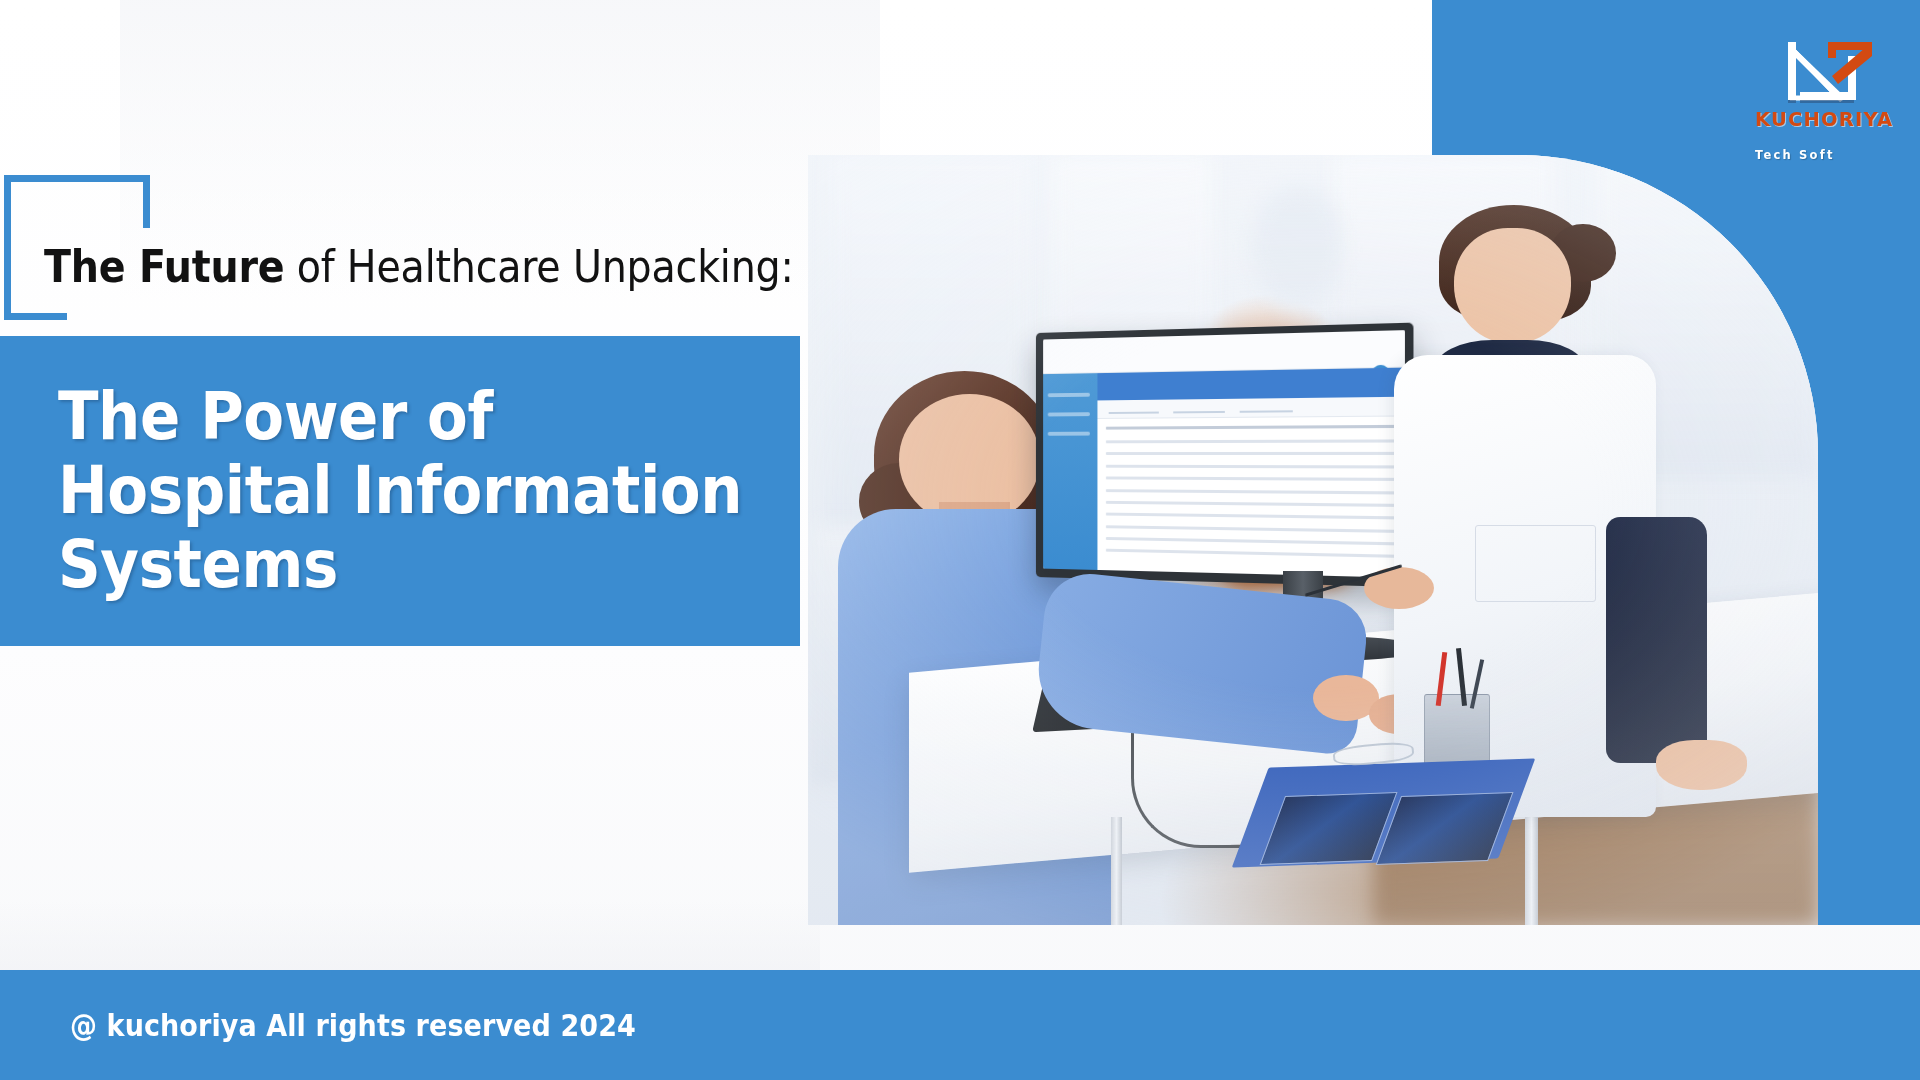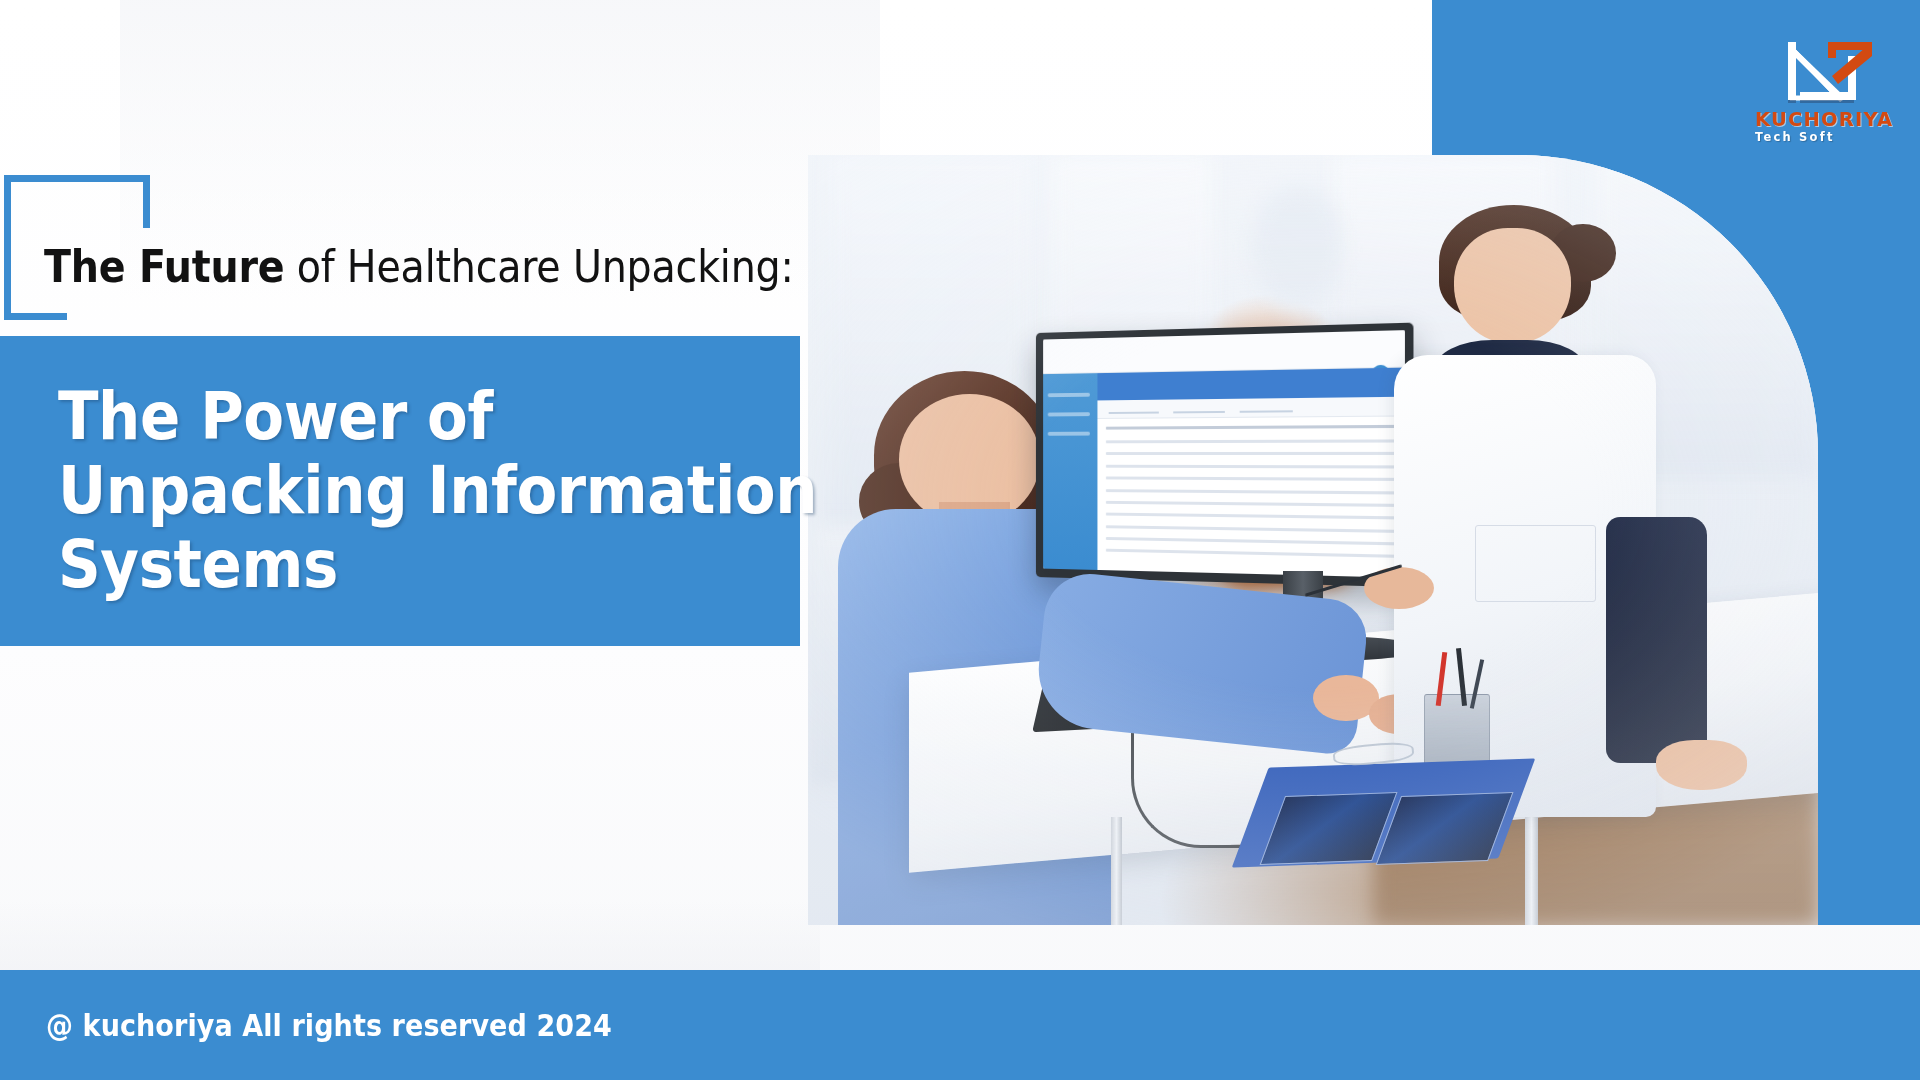--- a/index.html
+++ b/index.html
@@ -79,21 +79,21 @@
     line-height:1;
     text-shadow:1px 1px 0 rgba(255,255,255,.55);
   }
   .logo-sub {
     font-family:"DejaVu Sans", sans-serif;
     font-weight:bold;
     font-size:11.5px;
     letter-spacing:2.2px;
     color:#ffffff;
     line-height:1;
-    margin-top:2px;
+    margin-top:20px;
     text-shadow:1px 1px 1px rgba(0,0,0,.22);
   }
 
   
   .photo-frame {
     position:absolute;
     left:808px; top:155px;
     width:1010px; height:770px;
     z-index:3;
     border-top-right-radius:300px;
@@ -459,21 +459,21 @@
   .footer {
     position:absolute;
     left:0; bottom:0;
     width:1920px; height:110px;
     background:#3b8cd0;
     z-index:7;
     display:flex;
     align-items:center;
   }
   .footer-text {
-    margin-left:46px;
+    margin-left:70px;
     font-family:"DejaVu Sans Condensed", "Liberation Sans Narrow", "Liberation Sans", sans-serif;
     font-weight:bold;
     font-size:30px;
     color:#ffffff;
     letter-spacing:.1px;
   }
 </style>
 </head>
 <body>
 
@@ -581,21 +581,21 @@
     <div class="b-top-stub"></div>
     <div class="b-bottom"></div>
   </div>
 
   <div class="kicker">
     <span class="strong">The Future</span><span class="light"> of Healthcare Unpacking:</span>
   </div>
 
   <div class="headline-block">
     <div class="headline-line">The Power of</div>
-    <div class="headline-line">Unpacking Information</div>
+    <div class="headline-line">Hospital Information</div>
     <div class="headline-line">Systems</div>
   </div>
 
   <div class="logo">
     <div class="logo-mark">
       <svg viewBox="0 0 108 70" xmlns="http://www.w3.org/2000/svg">
 
         <path d="M14 64 L14 8 L66 62 L66 64 Z
                  M18 18 L18 60 L58 60 Z" fill="#ffffff" stroke="#ffffff" stroke-width="1"></path>
         <path d="M12 6 L12 64 L20 64 L20 6 Z" fill="#ffffff"></path>

